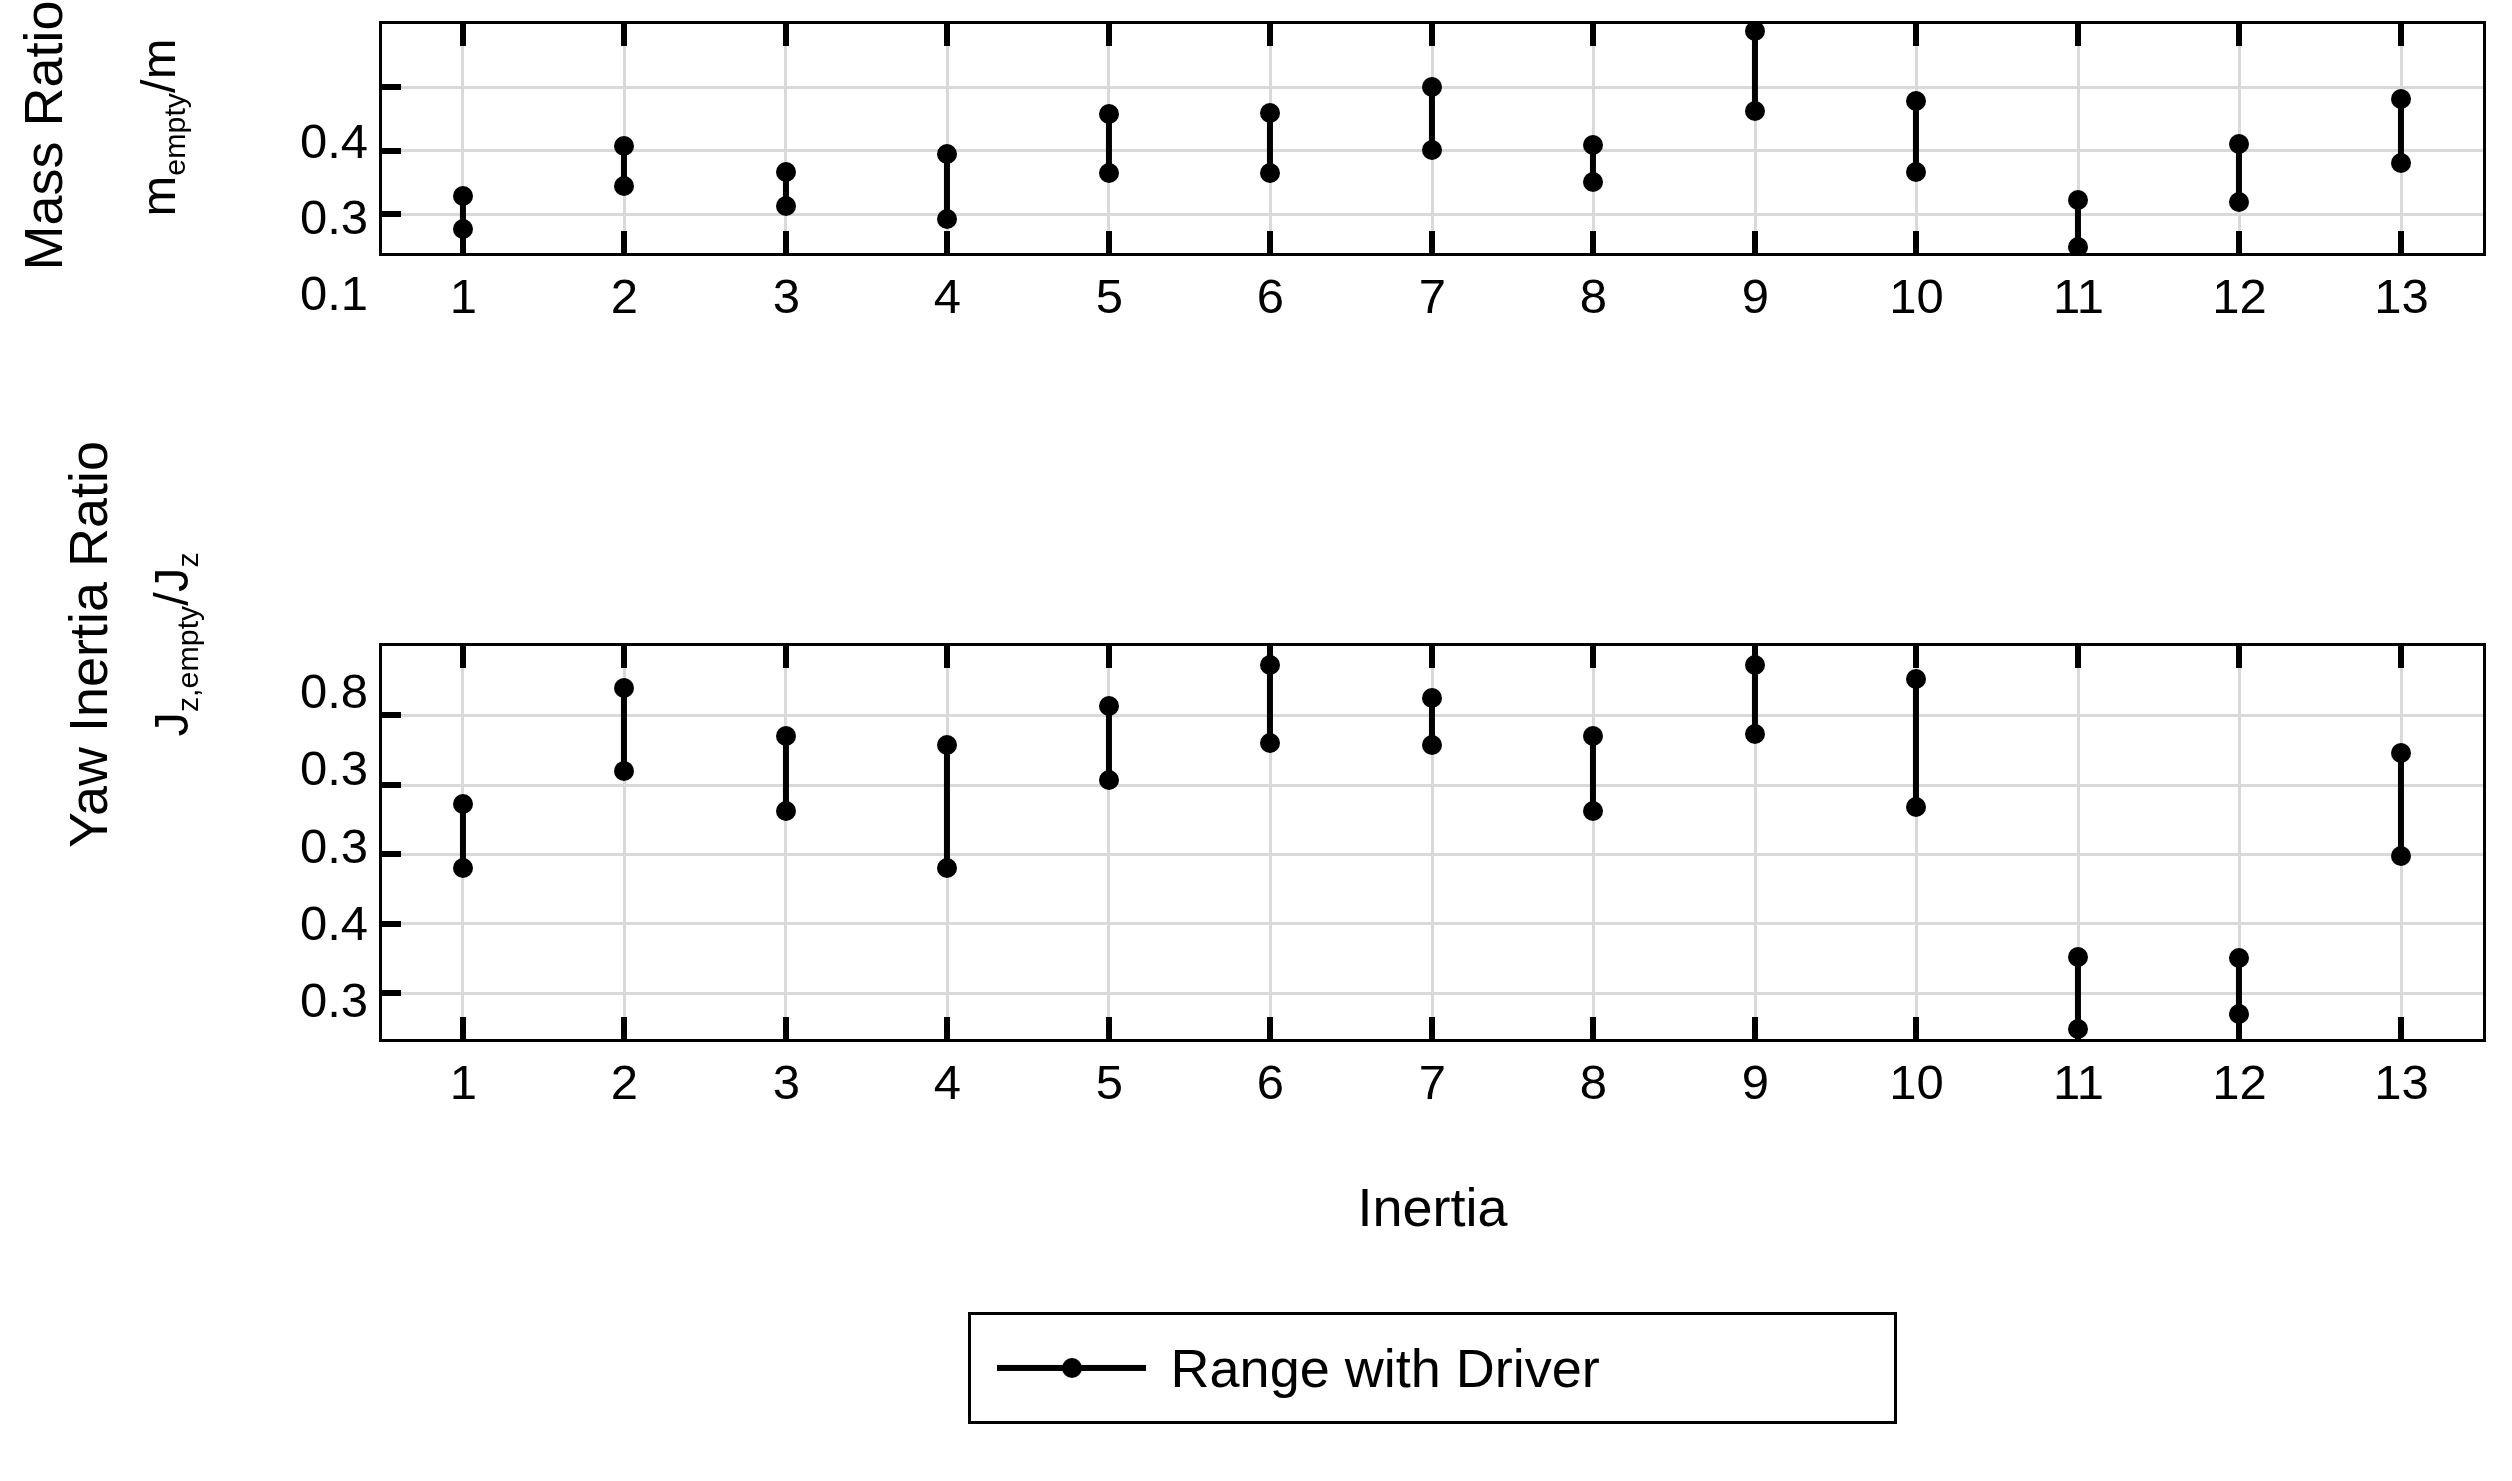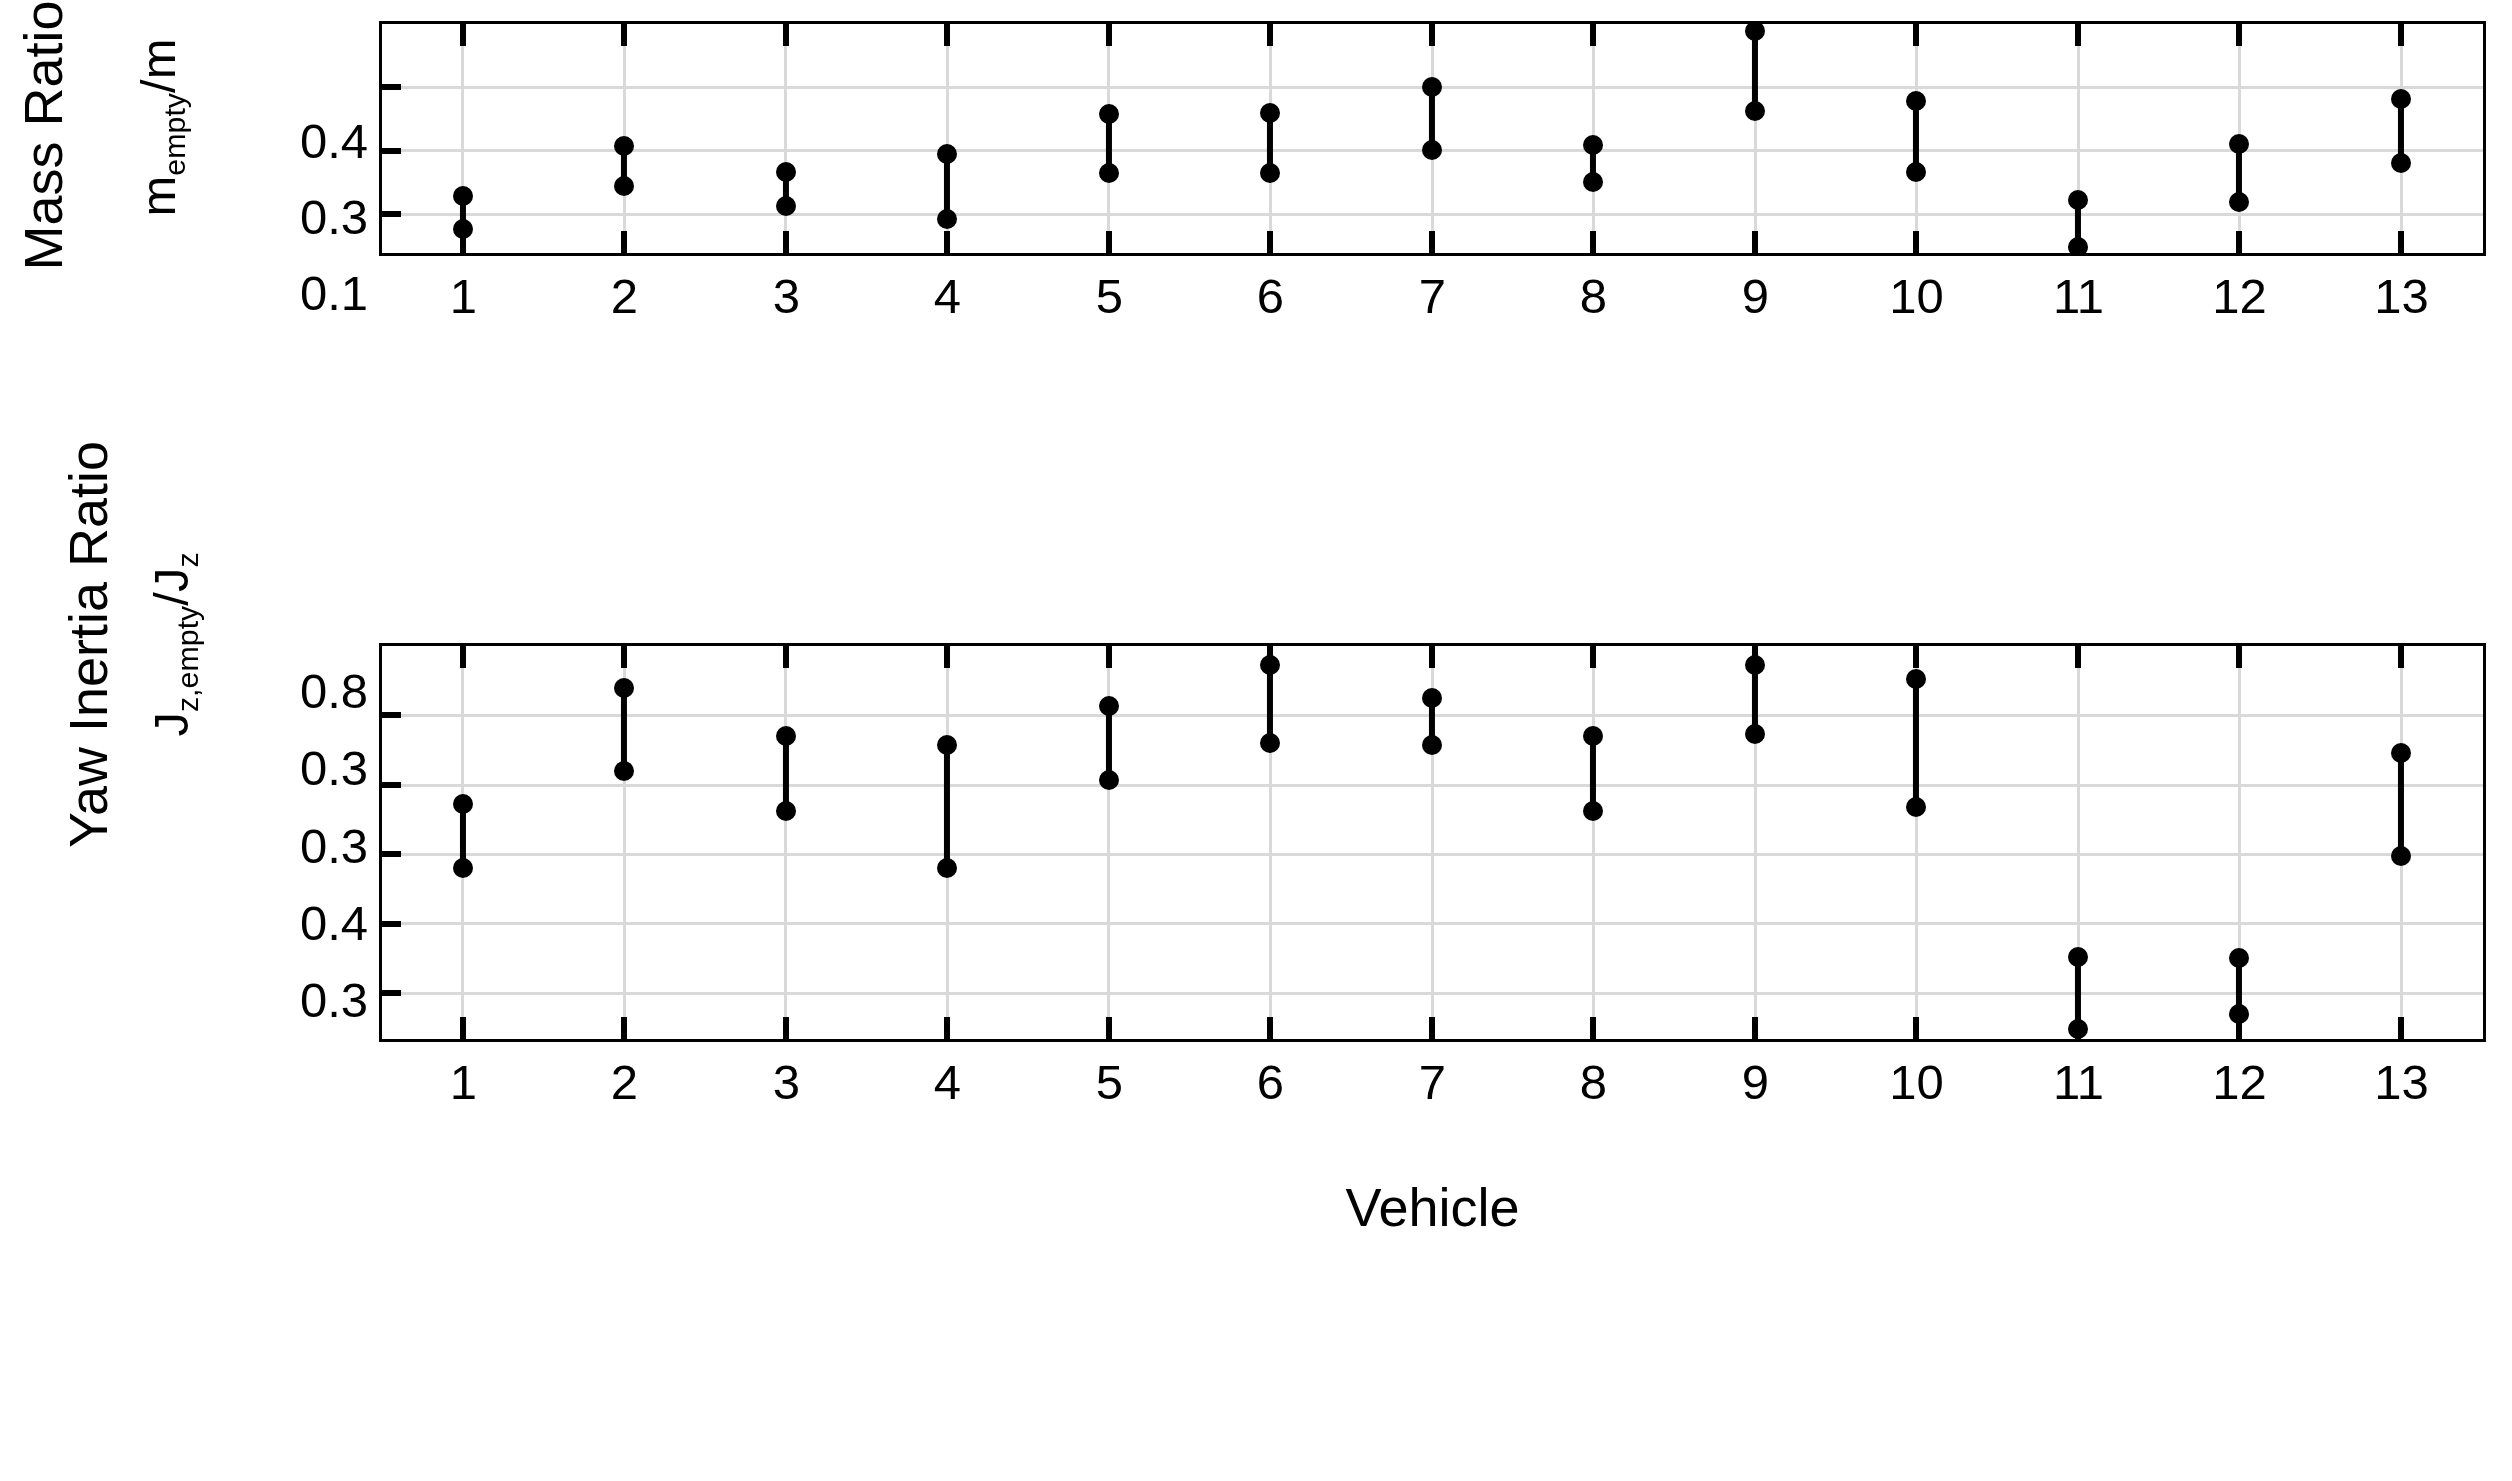--- a/index.html
+++ b/index.html
@@ -422,17 +422,24 @@
         <div class="xtick-label" style="left: 1380px; top: 1058px; width: 105px;">7</div>
         <div class="xtick-label" style="left: 1541px; top: 1058px; width: 105px;">8</div>
         <div class="xtick-label" style="left: 1703px; top: 1058px; width: 105px;">9</div>
         <div class="xtick-label" style="left: 1864px; top: 1058px; width: 105px;">10</div>
         <div class="xtick-label" style="left: 2026px; top: 1058px; width: 105px;">11</div>
         <div class="xtick-label" style="left: 2187px; top: 1058px; width: 105px;">12</div>
         <div class="xtick-label" style="left: 2349px; top: 1058px; width: 105px;">13</div>
       </div>
   </div>
 
-  <div class="xaxis-title" style="left:379px; top:1176px; width:2107px;">Vehicle</div>
-
+  <div class="xaxis-title" style="left:379px; top:1176px; width:2107px;">Inertia</div>
+
+  <div class="legend-box" style="left:968px; top:1312px; width:929px; height:112px;">
+    <div class="legend-sample">
+      <div class="legend-sample-line"></div>
+      <div class="legend-sample-dot"></div>
+    </div>
+    <div class="legend-text">Range with Driver</div>
+  </div>
 
 </div>
 
 
 </body></html>

